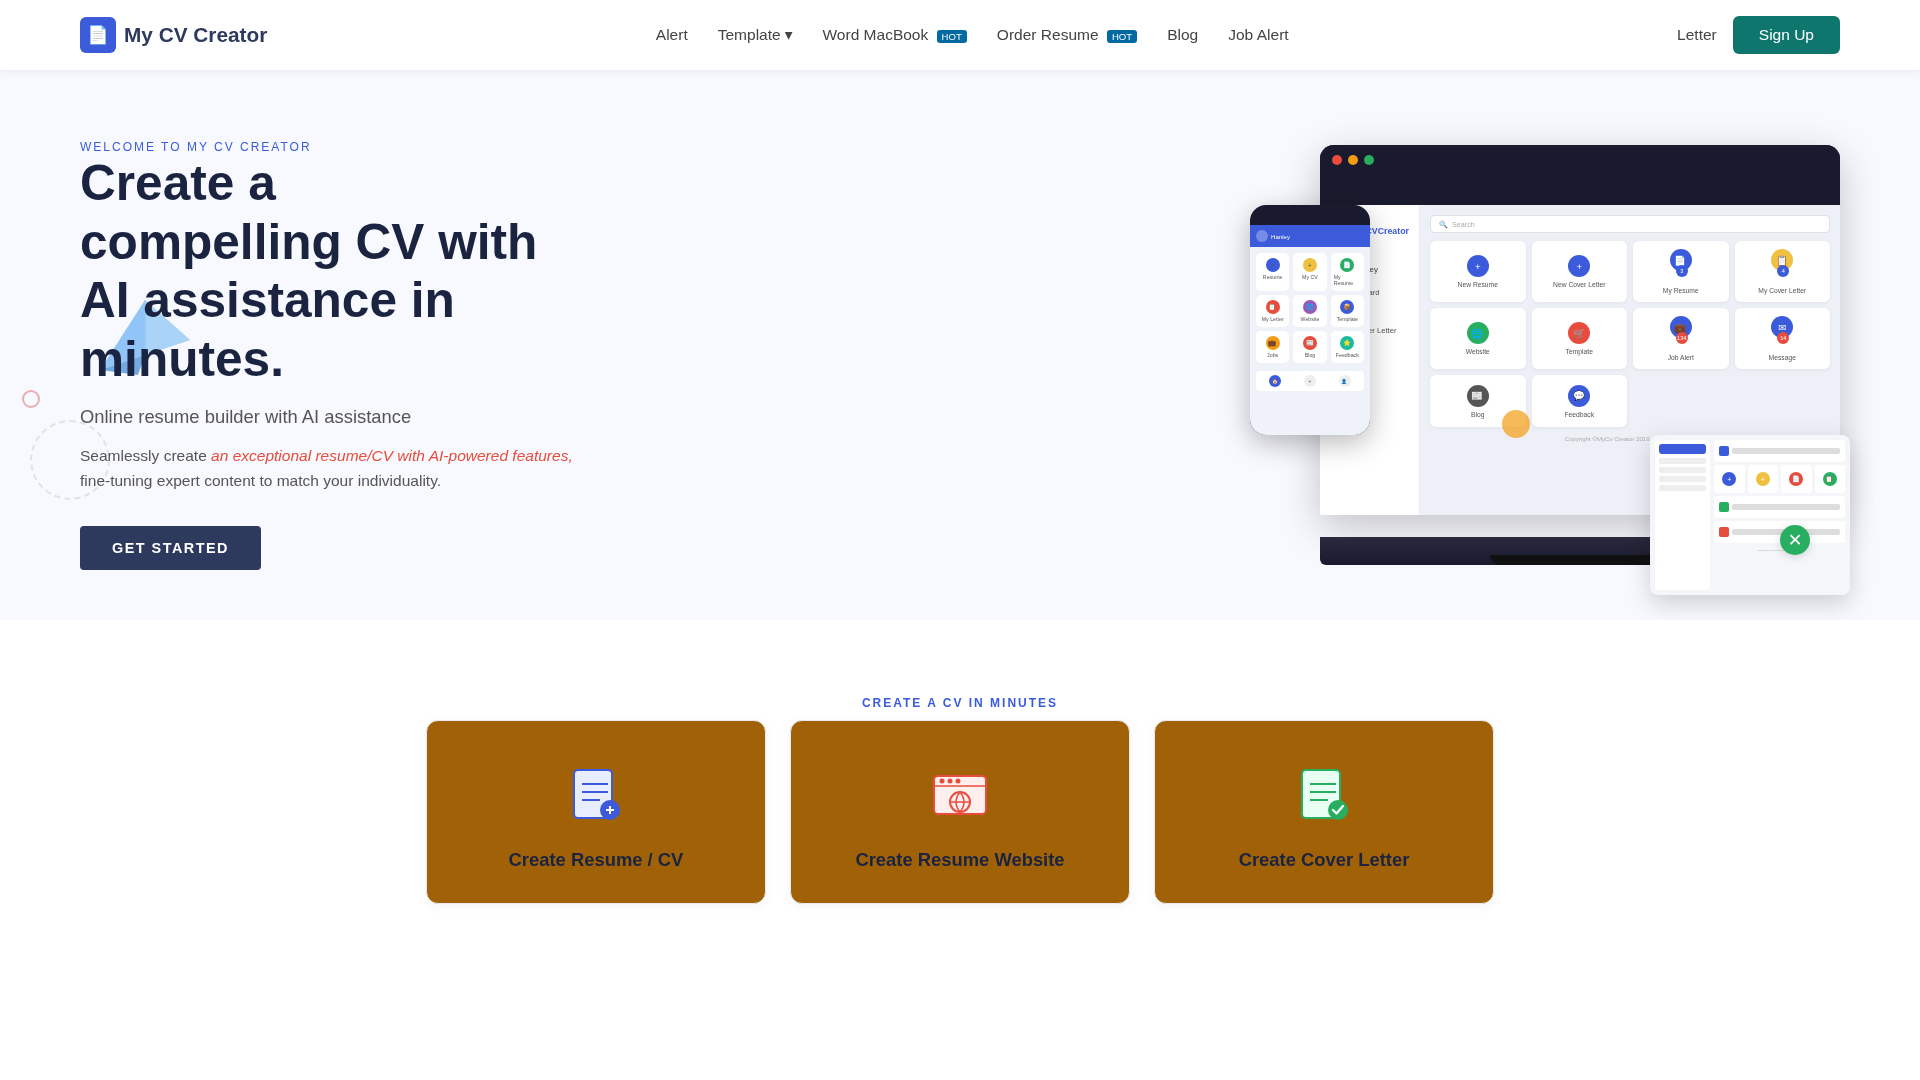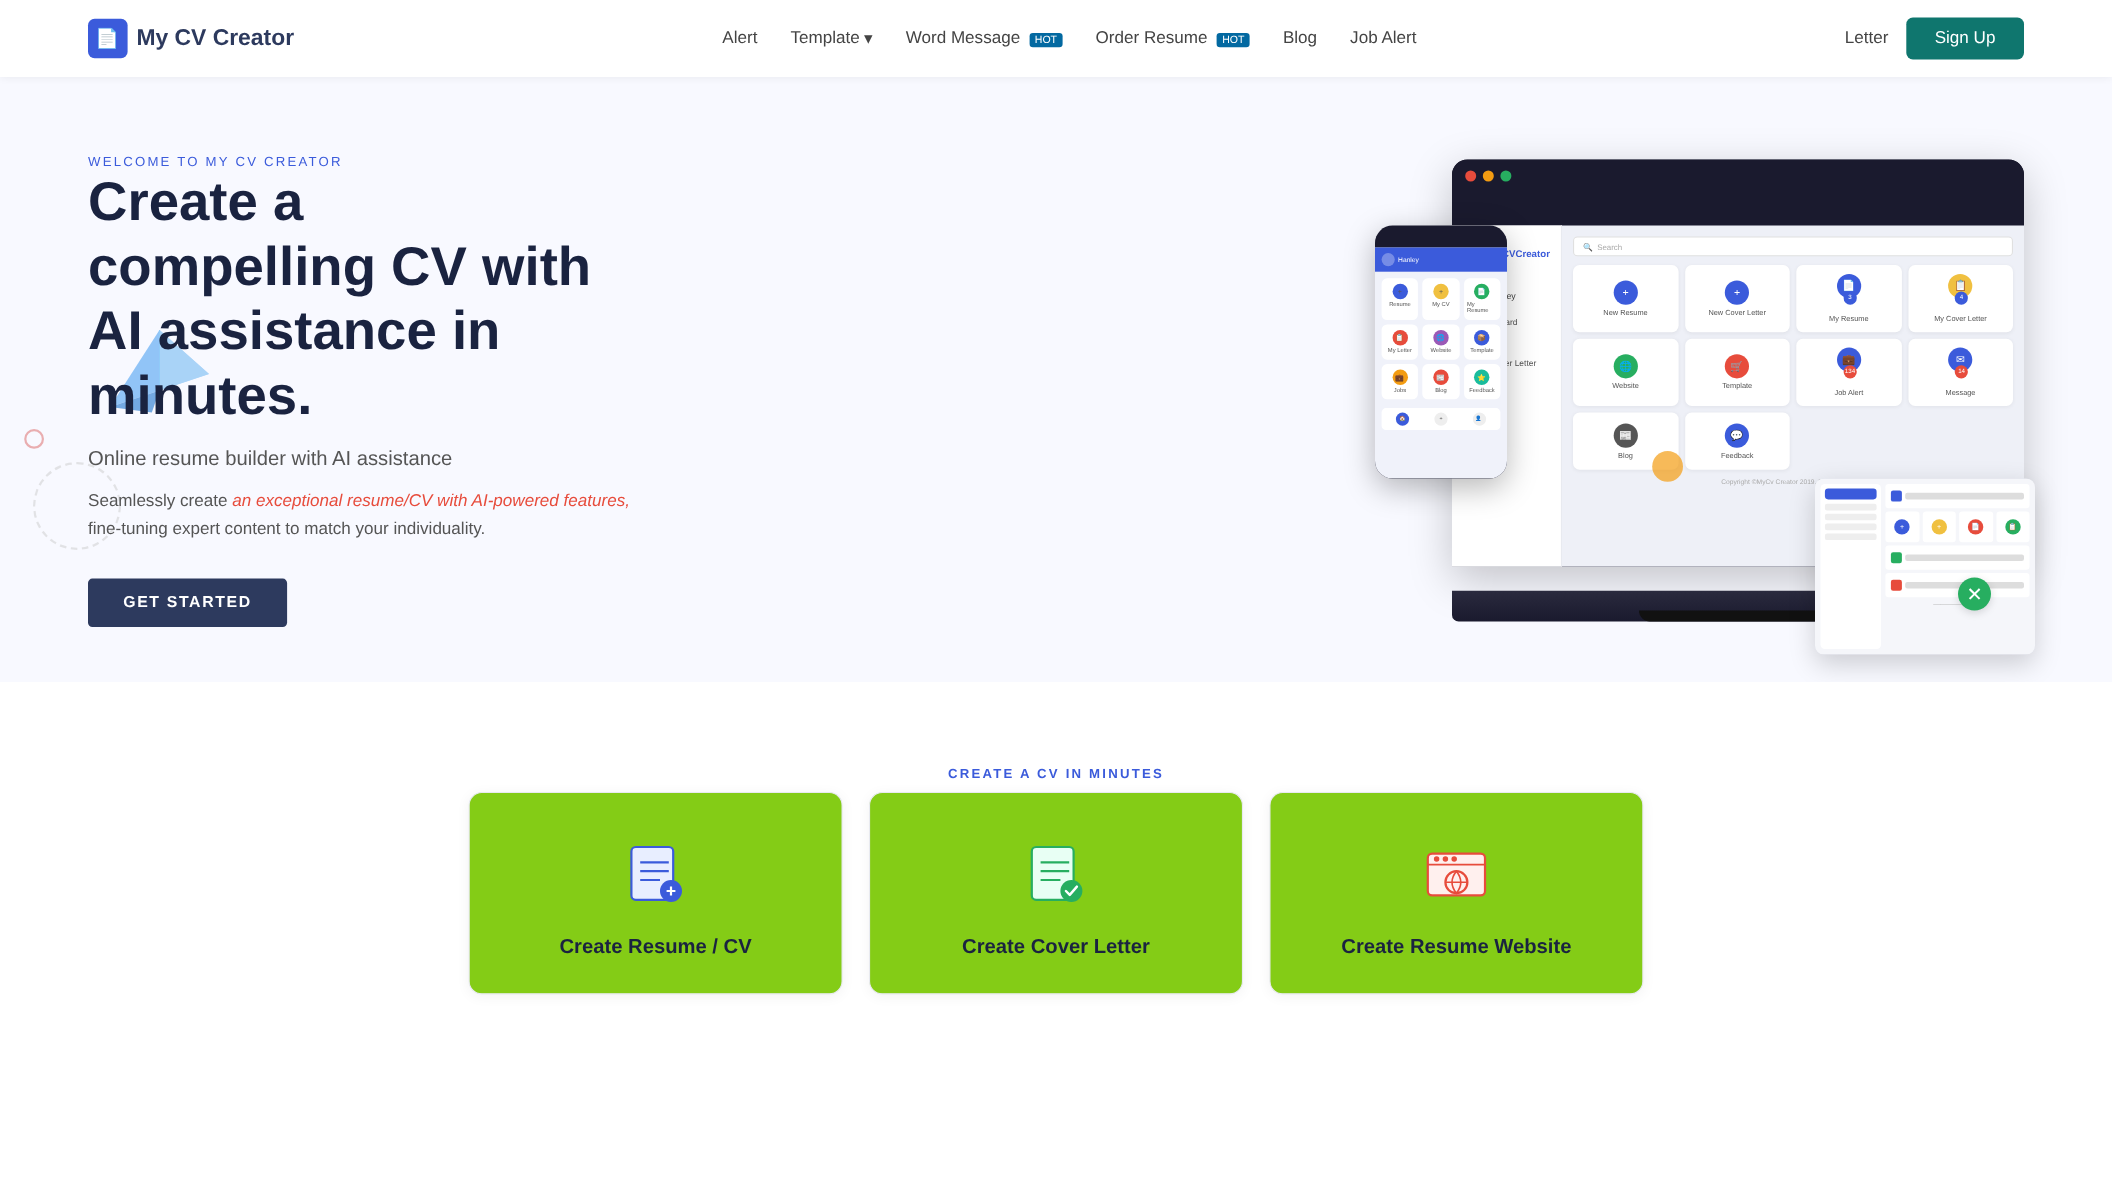--- a/index.html
+++ b/index.html
@@ -476,21 +476,21 @@
       font-weight: 800;
       color: #1a2340;
       margin-bottom: 40px;
     }
     .features-cards {
       display: flex;
       gap: 24px;
       justify-content: center;
     }
     .feature-card {
-      background: #84cc16;
+      background: #a16207;
       border-radius: 12px;
       padding: 40px 32px 32px;
       flex: 1;
       max-width: 340px;
       display: flex;
       flex-direction: column;
       align-items: center;
       gap: 18px;
       box-shadow: 0 2px 12px rgba(0,0,0,0.05);
       border: 1px solid #e8eaf0;
@@ -534,21 +534,21 @@
   <ul class="nav-links">
     <li><a href="#">Alert</a></li>
     <li>
       <a href="#" class="nav-template">
         <span>Template</span>
         <span>▾</span>
       </a>
     </li>
     <li>
       <a href="#">
-        <span>Word Message</span>
+        <span>Word MacBook</span>
         <span class="badge-hot">Hot</span>
       </a>
     </li>
     <li>
       <a href="#">
         <span>Order Resume</span>
         <span class="badge-hot">Hot</span>
       </a>
     </li>
     <li><a href="#">Blog</a></li>
@@ -806,41 +806,41 @@
           <line x1="42" y1="46" x2="50" y2="46" stroke="#fff" stroke-width="2"></line>
           <line x1="46" y1="42" x2="46" y2="50" stroke="#fff" stroke-width="2"></line>
         </svg>
       </div>
       <div class="feature-title">Create Resume / CV</div>
     </div>
 
     <div class="feature-card">
       <div class="feature-icon">
         <svg width="64" height="64" viewBox="0 0 64 64" fill="none">
-          <rect x="10" y="6" width="38" height="48" rx="4" fill="#e8fff4" stroke="#27ae60" stroke-width="2"></rect>
-          <line x1="18" y1="20" x2="44" y2="20" stroke="#27ae60" stroke-width="2"></line>
-          <line x1="18" y1="28" x2="44" y2="28" stroke="#27ae60" stroke-width="2"></line>
-          <line x1="18" y1="36" x2="36" y2="36" stroke="#27ae60" stroke-width="2"></line>
-          <circle cx="46" cy="46" r="10" fill="#27ae60"></circle>
-          <path d="M41 46 L44.5 49.5 L51 42" stroke="#fff" stroke-width="2.2" fill="none" stroke-linecap="round" stroke-linejoin="round"></path>
-        </svg>
-      </div>
-      <div class="feature-title">Create Cover Letter</div>
-    </div>
-
-    <div class="feature-card">
-      <div class="feature-icon">
-        <svg width="64" height="64" viewBox="0 0 64 64" fill="none">
           <rect x="6" y="12" width="52" height="38" rx="4" fill="#fff0ee" stroke="#e74c3c" stroke-width="2"></rect>
           <line x1="6" y1="22" x2="58" y2="22" stroke="#e74c3c" stroke-width="1.5"></line>
           <circle cx="14" cy="17" r="2.5" fill="#e74c3c"></circle>
           <circle cx="22" cy="17" r="2.5" fill="#e74c3c"></circle>
           <circle cx="30" cy="17" r="2.5" fill="#e74c3c"></circle>
           <circle cx="32" cy="38" r="10" fill="none" stroke="#e74c3c" stroke-width="2"></circle>
           <line x1="22" y1="38" x2="42" y2="38" stroke="#e74c3c" stroke-width="1.5"></line>
           <path d="M32 28 Q36 33 36 38 Q36 43 32 48 Q28 43 28 38 Q28 33 32 28Z" stroke="#e74c3c" stroke-width="1.5" fill="none"></path>
         </svg>
       </div>
       <div class="feature-title">Create Resume Website</div>
     </div>
 
+    <div class="feature-card">
+      <div class="feature-icon">
+        <svg width="64" height="64" viewBox="0 0 64 64" fill="none">
+          <rect x="10" y="6" width="38" height="48" rx="4" fill="#e8fff4" stroke="#27ae60" stroke-width="2"></rect>
+          <line x1="18" y1="20" x2="44" y2="20" stroke="#27ae60" stroke-width="2"></line>
+          <line x1="18" y1="28" x2="44" y2="28" stroke="#27ae60" stroke-width="2"></line>
+          <line x1="18" y1="36" x2="36" y2="36" stroke="#27ae60" stroke-width="2"></line>
+          <circle cx="46" cy="46" r="10" fill="#27ae60"></circle>
+          <path d="M41 46 L44.5 49.5 L51 42" stroke="#fff" stroke-width="2.2" fill="none" stroke-linecap="round" stroke-linejoin="round"></path>
+        </svg>
+      </div>
+      <div class="feature-title">Create Cover Letter</div>
+    </div>
+
   </div>
 </section>
 
 </body></html>

